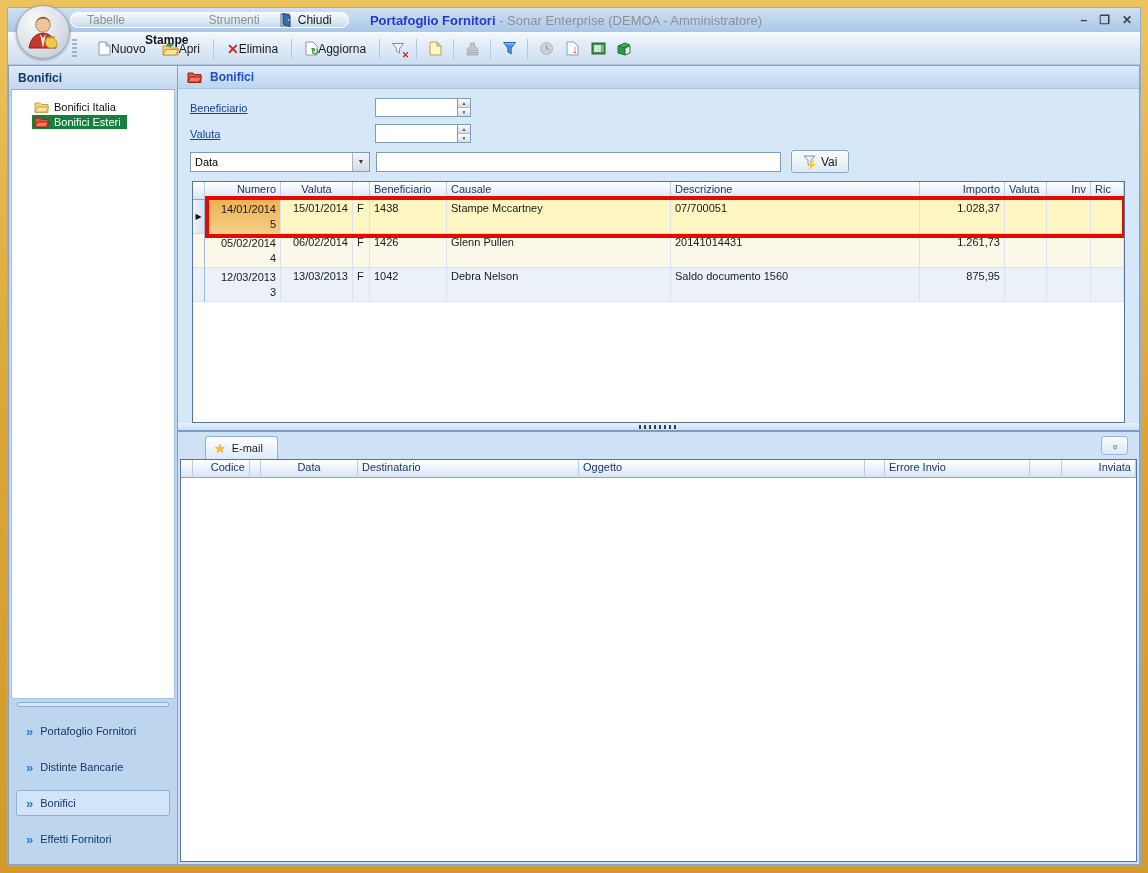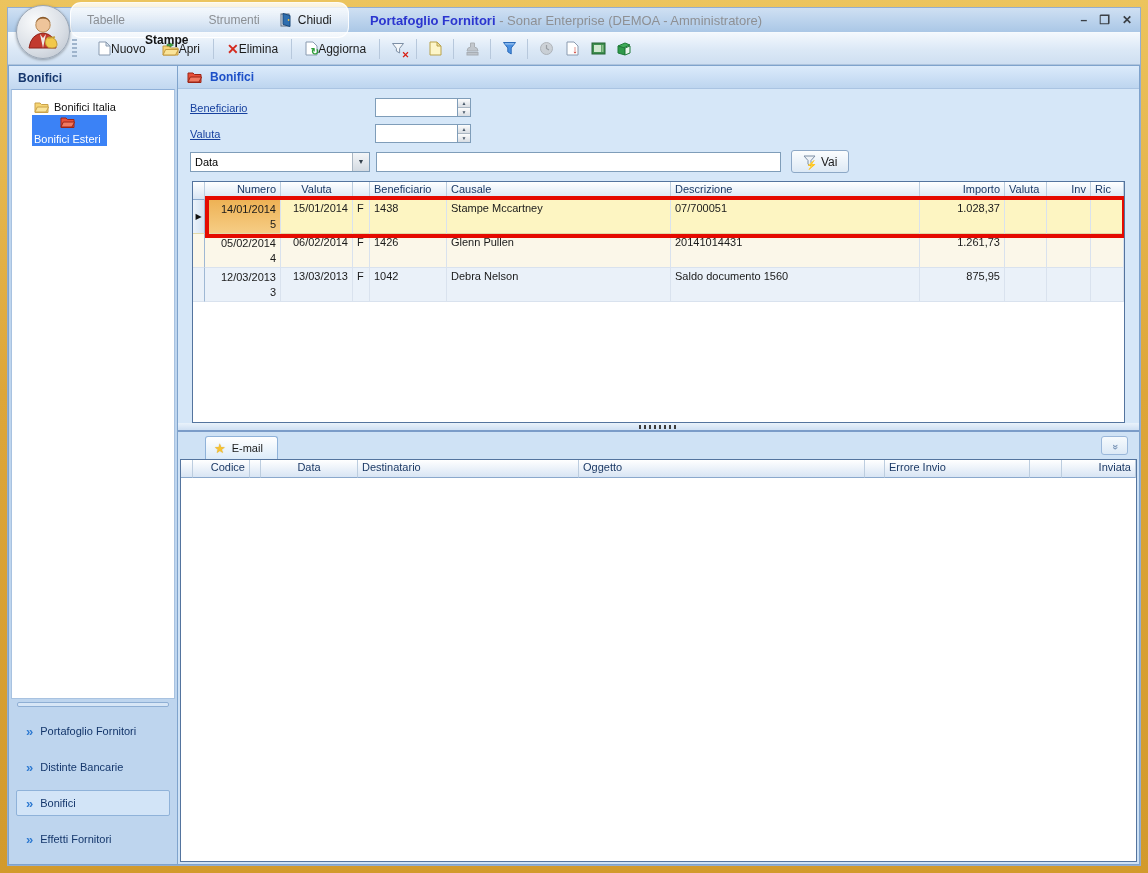--- a/index.html
+++ b/index.html
@@ -26,21 +26,21 @@
   }
   .avatar-orb {
     position:absolute; left:8px; top:-3px; width:54px; height:54px; z-index:6;
     border-radius:50%;
     background:radial-gradient(circle at 35% 30%, #fafbfc, #d8dde4 60%, #b8c0cb);
     border:1px solid #9aa6b5;
     display:flex; align-items:center; justify-content:center;
     box-shadow:0 1px 3px rgba(0,0,0,.35);
   }
   .menu-pill {
-    display:flex; align-items:center; gap:20px; height:36px;
+    display:flex; align-items:center; gap:20px; height:16px;
     padding:0 16px; border-radius:11px;
     background:linear-gradient(180deg,rgba(255,255,255,.85),rgba(255,255,255,.25));
     border:1px solid rgba(255,255,255,.9);
   }
   .menu-item { font-size:12px; color:#1c1c1c; cursor:default; display:flex; align-items:center; gap:5px; }
   .menu-item.dim { color:#8b8f94; }
   .menu-item.strong { font-weight:bold; color:#141414;margin-top:40px; }
   .win-title {
     position:absolute; left:0; right:16px; text-align:center; font-size:13px; pointer-events:none;
   }
@@ -88,21 +88,21 @@
   .side-header {
     height:23px; flex:0 0 23px; display:flex; align-items:center; padding:0 9px;
     font-size:12px; font-weight:bold; color:#17386e;
     background:linear-gradient(180deg,#ddebfb,#c2d8f0);
   }
   .tree {
     flex:1; background:#fff; margin:0 2px; border:1px solid #a8c2e0; border-top-color:#8fb0d8;
     padding-top:9px; overflow:hidden;
   }
   .tree-item { display:flex; align-items:center; gap:5px; width:fit-content; margin:1px 0 1px 20px; padding:1px 6px 1px 2px; color:#101010; }
-  .tree-item.selected { background:#3b82f6; color:#fff;flex-direction:column; }
+  .tree-item.selected { background:#15803d; color:#fff; }
   .side-splitter { height:10px; flex:0 0 10px; display:flex; align-items:center; justify-content:center; }
   .side-splitter .bar { width:152px; height:5px; border:1px solid #8fafd4; border-radius:2px; background:#d7e6f6; }
   .side-nav { flex:0 0 auto; padding:9px 7px 12px; display:flex; flex-direction:column; gap:10px; }
   .nav-item {
     height:26px; display:flex; align-items:center; gap:9px; padding:0 9px;
     color:#14366b; border:1px solid transparent; border-radius:2px; cursor:default;
   }
   .nav-item.selected { background:#d2e4f7; border-color:#8fb2d9; }
   .chev { color:#2f7ad1; font-weight:bold; font-size:13px; letter-spacing:-2px; line-height:1; }
 

